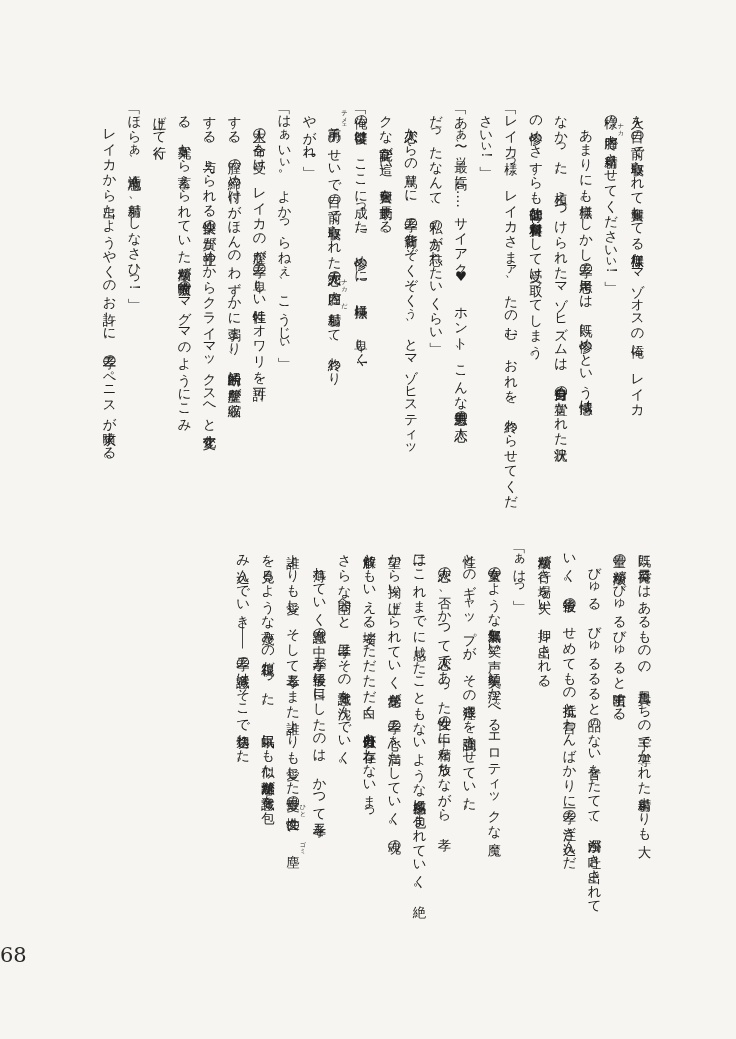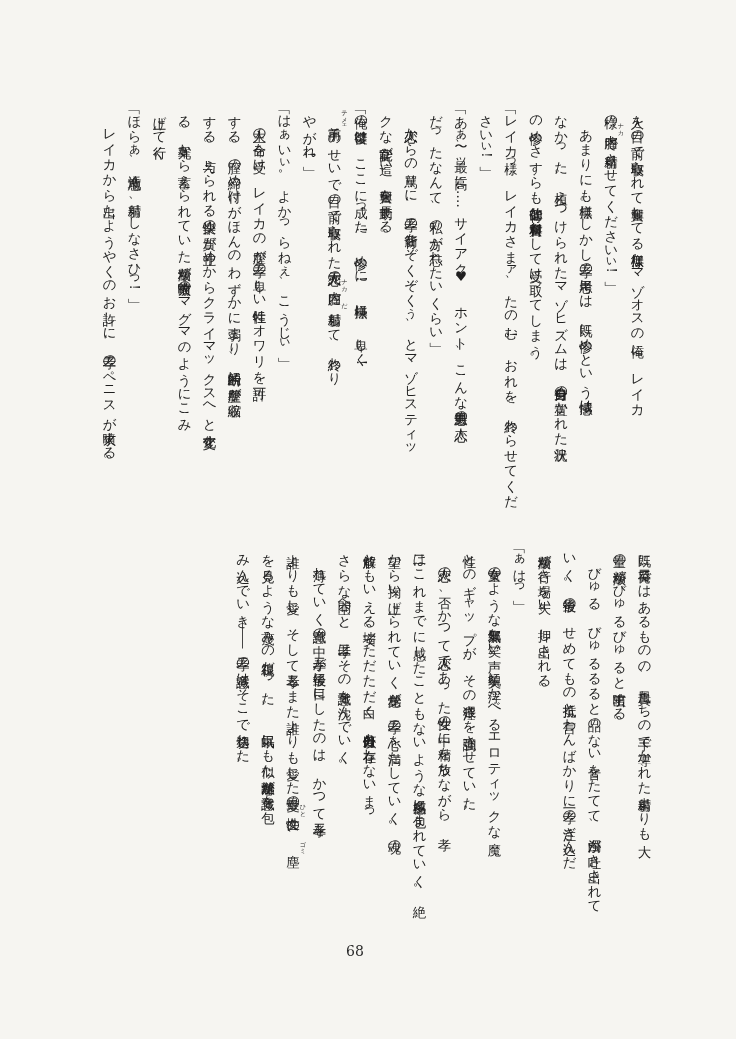--- a/index.html
+++ b/index.html
@@ -36,22 +36,22 @@
   rt {
     font-size: 6.2px;
     line-height: 1;
     letter-spacing: 0;
     color: #2a2a2a;
   }
   .page-number {
     position: absolute;
     top: 943px; left: 0;
     width: 710px;
-    text-align: center;
-    font-size: 14px;
+    text-align: left;
+    font-size: 21px;
     color: #2a2a2a;
   }
 </style>
 </head>
 <body>
 
 <div class="page">
   <div class="text-block upper">
       <p class="col">人を目の前で寝取られて興奮してる無様なマゾオスの俺に、レイカ</p>
       <p class="col">様の<ruby>膣内<rt>ナカ</rt></ruby>で射精させてくださいぃ!」</p>

